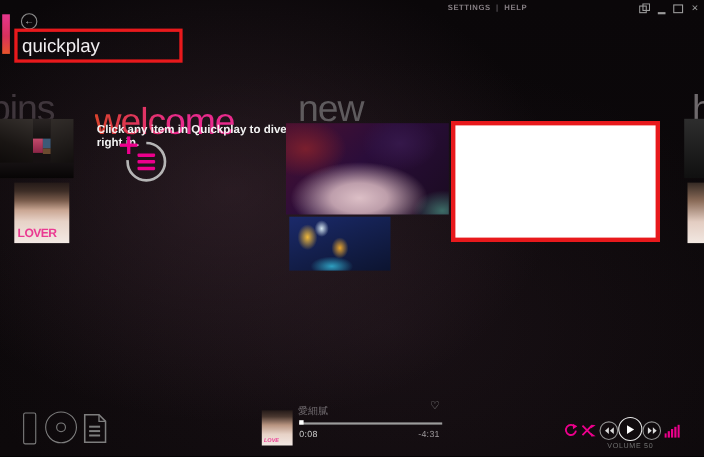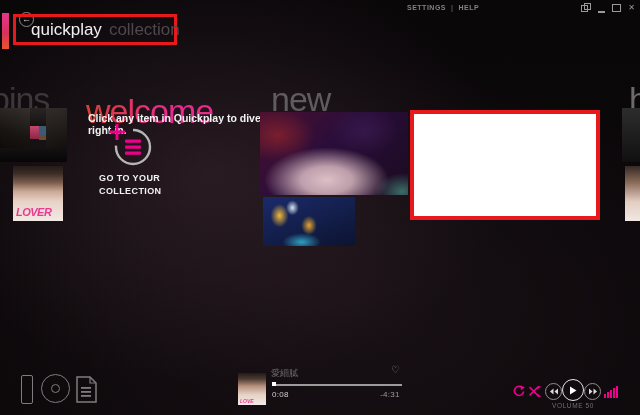--- a/index.html
+++ b/index.html
@@ -12,22 +12,22 @@
       linear-gradient(#0a0709,#0d090b);
     color:#ddd;
   }
   .abs{position:absolute;}
 
   
   .edge-strip{left:2px;top:13px;width:7px;height:36px;
     background:linear-gradient(180deg,#e6368d 0%,#d9315c 55%,#e8542b 100%);}
   .back-btn{left:19px;top:12px;width:13px;height:13px;border:1px solid #8a8a8a;border-radius:50%;
     display:flex;align-items:center;justify-content:center;font-size:9px;color:#cfcfcf;line-height:1;}
-  .title-box{left:13px;top:14px;width:143px;height:25px;border:3px solid #e8191c;
-    display:flex;align-items:center;padding-left:15px;box-sizing:content-box;}
+  .title-box{left:13px;top:26px;width:143px;height:25px;border:3px solid #e8191c;
+    display:flex;align-items:center;padding-left:4px;box-sizing:content-box;}
   .title-primary{font-size:17px;color:#f1eef0;letter-spacing:0;}
   .title-secondary{font-size:17px;color:#4e484c;margin-left:7px;}
   .settings-help{left:407px;top:4px;display:flex;gap:5px;font-size:7px;font-weight:bold;
     letter-spacing:.5px;color:#867f84;}
   .settings-help .div{color:#5a555a;}
   .win-controls{right:5px;top:3px;display:flex;align-items:center;gap:7px;height:10px;}
   .win-controls .glyph{font-size:8px;color:#9a9a9a;line-height:1;}
   .min-shape{width:7px;height:7px;border-bottom:2px solid #9a9a9a;}
   .max-shape{width:7px;height:6px;border:1px solid #9a9a9a;}
 
@@ -52,21 +52,21 @@
   .pc1{left:0;top:0;width:30px;height:40px;background:linear-gradient(200deg,#35302d 0%,#191513 60%,#0e0b0a 100%);}
   .pc2{left:30px;top:0;width:16px;height:18px;background:linear-gradient(#2a2524,#151211);}
   .pc3{left:46px;top:0;width:21px;height:40px;background:linear-gradient(160deg,#322d2a 0%,#120f0e 100%);}
   .pc4{left:30px;top:18px;width:9px;height:13px;background:linear-gradient(#c34a6b,#8c2547);}
   .pc5{left:39px;top:18px;width:7px;height:9px;background:#3c5a77;}
   .pc6{left:39px;top:27px;width:7px;height:5px;background:#6b4a2f;}
   .pc7{left:0;top:40px;width:67px;height:14px;background:linear-gradient(#151112,#070505);}
   .pins-album{left:13px;top:166px;width:50px;height:55px;
     background:linear-gradient(180deg,#241a18 0%,#3d2d26 14%,#7a5c4c 30%,#caa794 46%,#e7d2c7 64%,#f3e9e4 100%);}
   .pins-album .art-text{position:absolute;left:3px;bottom:3px;font-size:11px;font-weight:bold;
-    font-style:italic;color:#ea3a92;letter-spacing:-.5px;}
+    color:#ea3a92;letter-spacing:-.5px;}
 
   
   .video-large{left:260px;top:112px;width:148px;height:83px;
     background:
       radial-gradient(62% 58% at 45% 82%, #dcbfc6 0%, rgba(216,184,192,.85) 28%, rgba(150,90,110,0) 68%),
       radial-gradient(42% 52% at 12% 28%, #7a1f2e 0%, rgba(122,31,46,0) 60%),
       radial-gradient(36% 46% at 70% 22%, #35184a 0%, rgba(53,24,74,0) 65%),
       radial-gradient(26% 32% at 96% 96%, #3c6b66 0%, rgba(60,107,102,0) 70%),
       linear-gradient(135deg,#4a1030 0%,#2a0d3a 45%,#1a0b20 100%);}
   .video-small{left:263px;top:197px;width:92px;height:49px;
@@ -113,21 +113,20 @@
 <body>
 
 <div id="stage">
 
   <div class="abs edge-strip"></div>
   <div class="abs back-btn">
     <span>←</span>
   </div>
   <div class="abs title-box">
     <span class="title-primary">quickplay</span>
-    <span class="title-secondary">collection</span>
   </div>
   <div class="abs settings-help">
     <span>SETTINGS</span>
     <span class="div">|</span>
     <span>HELP</span>
   </div>
   <div class="abs win-controls">
     <svg width="10" height="10" viewBox="0 0 10 10">
       <rect x="0.5" y="2.5" width="6" height="6" fill="none" stroke="#9a9a9a"></rect>
       <rect x="3.5" y="0.5" width="6" height="6" fill="none" stroke="#9a9a9a"></rect>
@@ -155,21 +154,20 @@
   <div class="abs subtitle">Click any item in Quickplay to dive right in.</div>
   <div class="abs collection-btn">
     <svg class="ico" width="54" height="48" viewBox="0 0 54 48">
       <circle cx="30" cy="26" r="17" fill="none" stroke="#b5b5b5" stroke-width="2.4" stroke-dasharray="81 26" transform="rotate(-90 30 26)"></circle>
       <rect x="6" y="9.5" width="16" height="3" fill="#ec008c"></rect>
       <rect x="12.5" y="3" width="3" height="16" fill="#ec008c"></rect>
       <rect x="22" y="18.5" width="16" height="3.2" rx="1" fill="#ec008c"></rect>
       <rect x="22" y="24.5" width="16" height="3.2" rx="1" fill="#ec008c"></rect>
       <rect x="22" y="30.5" width="16" height="3.2" rx="1" fill="#ec008c"></rect>
     </svg>
-    <div class="collection-label">GO TO YOUR COLLECTION</div>
   </div>
 
   <div class="abs heading h-new">new</div>
   <div class="abs video-large"></div>
   <div class="abs video-small"></div>
   <div class="abs white-box"></div>
 
   <div class="abs heading h-history">h</div>
   <div class="abs hist-dark"></div>
   <div class="abs hist-light"></div>

